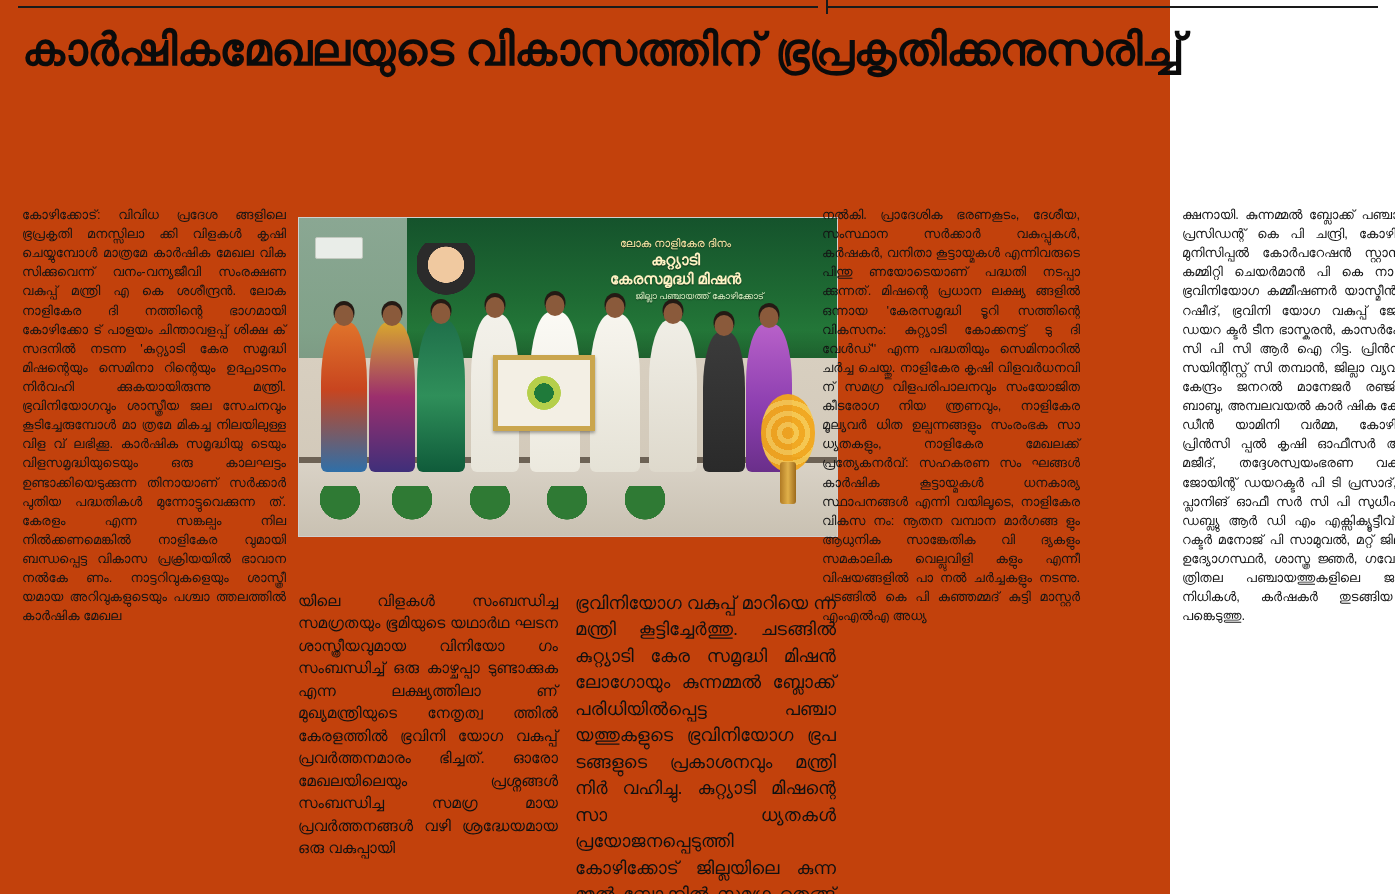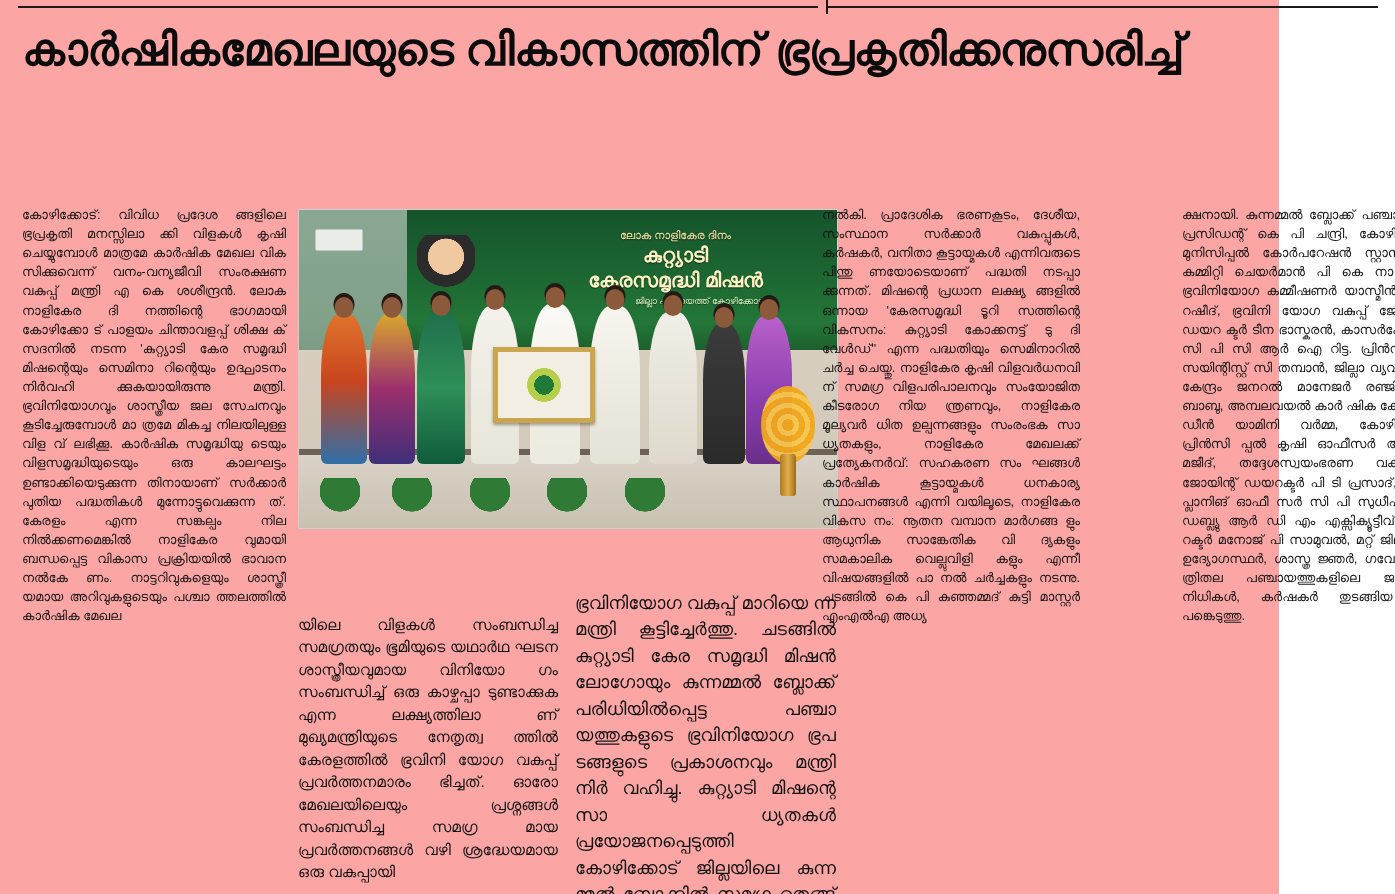--- a/index.html
+++ b/index.html
@@ -10,23 +10,23 @@
   body {
     width: 1395px;
     height: 894px;
     font-family: "Liberation Sans", sans-serif;
     color: #111;
     position: relative;
     overflow: hidden;
   }
   .page {
     position: relative;
-    width: 1279px;
+    width: 1170px;
     height: 894px;
-    background: #fca5a5;
+    background: #c2410c;
     box-sizing: border-box;
     padding: 0 18px;
   }
   
   .top-rule-left {
     position: absolute;
     top: 6px;
     left: 18px;
     width: 800px;
     height: 2px;
@@ -80,21 +80,21 @@
     color: #141414;
     font-family: "Liberation Sans", sans-serif;
   }
   .col1 { left: 0px; width: 264px; }
   .col4 { left: 800px; width: 258px; }
   .col5 { left: 1160px; width: 252px; }
 
   .photo-wrap {
     position: absolute;
     left: 276px;
-    top: 4px;
+    top: 12px;
     width: 538px;
     height: 318px;
     text-decoration: underline;
   }
   .photo {
     position: relative;
     width: 538px;
     height: 318px;
     overflow: hidden;
     border: 1px solid #cfcfcf;
@@ -116,21 +116,21 @@
     position: absolute;
     left: 46%;
     top: 6%;
     width: 48%;
     color: #ffe9a8;
     font-size: 11px;
     text-align: center;
     line-height: 1.25;
     text-shadow: 0 1px 1px rgba(0,0,0,.5);
   }
-  .banner-text b { color:#fff3c4; font-size: 20px; display:block; }
+  .banner-text b { color:#fff3c4; font-size: 15px; display:block; }
   .banner-sub { color: #dff3c7; font-size: 9px; display:block; margin-top:3px;padding-left:48px;}
   .banner-portrait {
     position: absolute;
     left: 22%;
     top: 8%;
     width: 58px;
     height: 62px;
     background: radial-gradient(circle at 50% 35%, #f0c9a0 0 36%, #2b2b2b 37% 60%, rgba(0,0,0,0) 61%);
     border-radius: 6px;
   }
@@ -240,21 +240,20 @@
     color: #111;
   }
   .col2-body {
     position: absolute;
     left: 276px;
     top: 385px;
     width: 260px;
     font-size: 15.3px;
     line-height: 1.47;
     text-align: justify;
-    margin-top: 24px;
   }
   .col3-body {
     position: absolute;
     left: 553px;
     top: 385px;
     width: 261px;
     font-size: 18px;
     line-height: 1.47;
     text-align: justify;
   }

